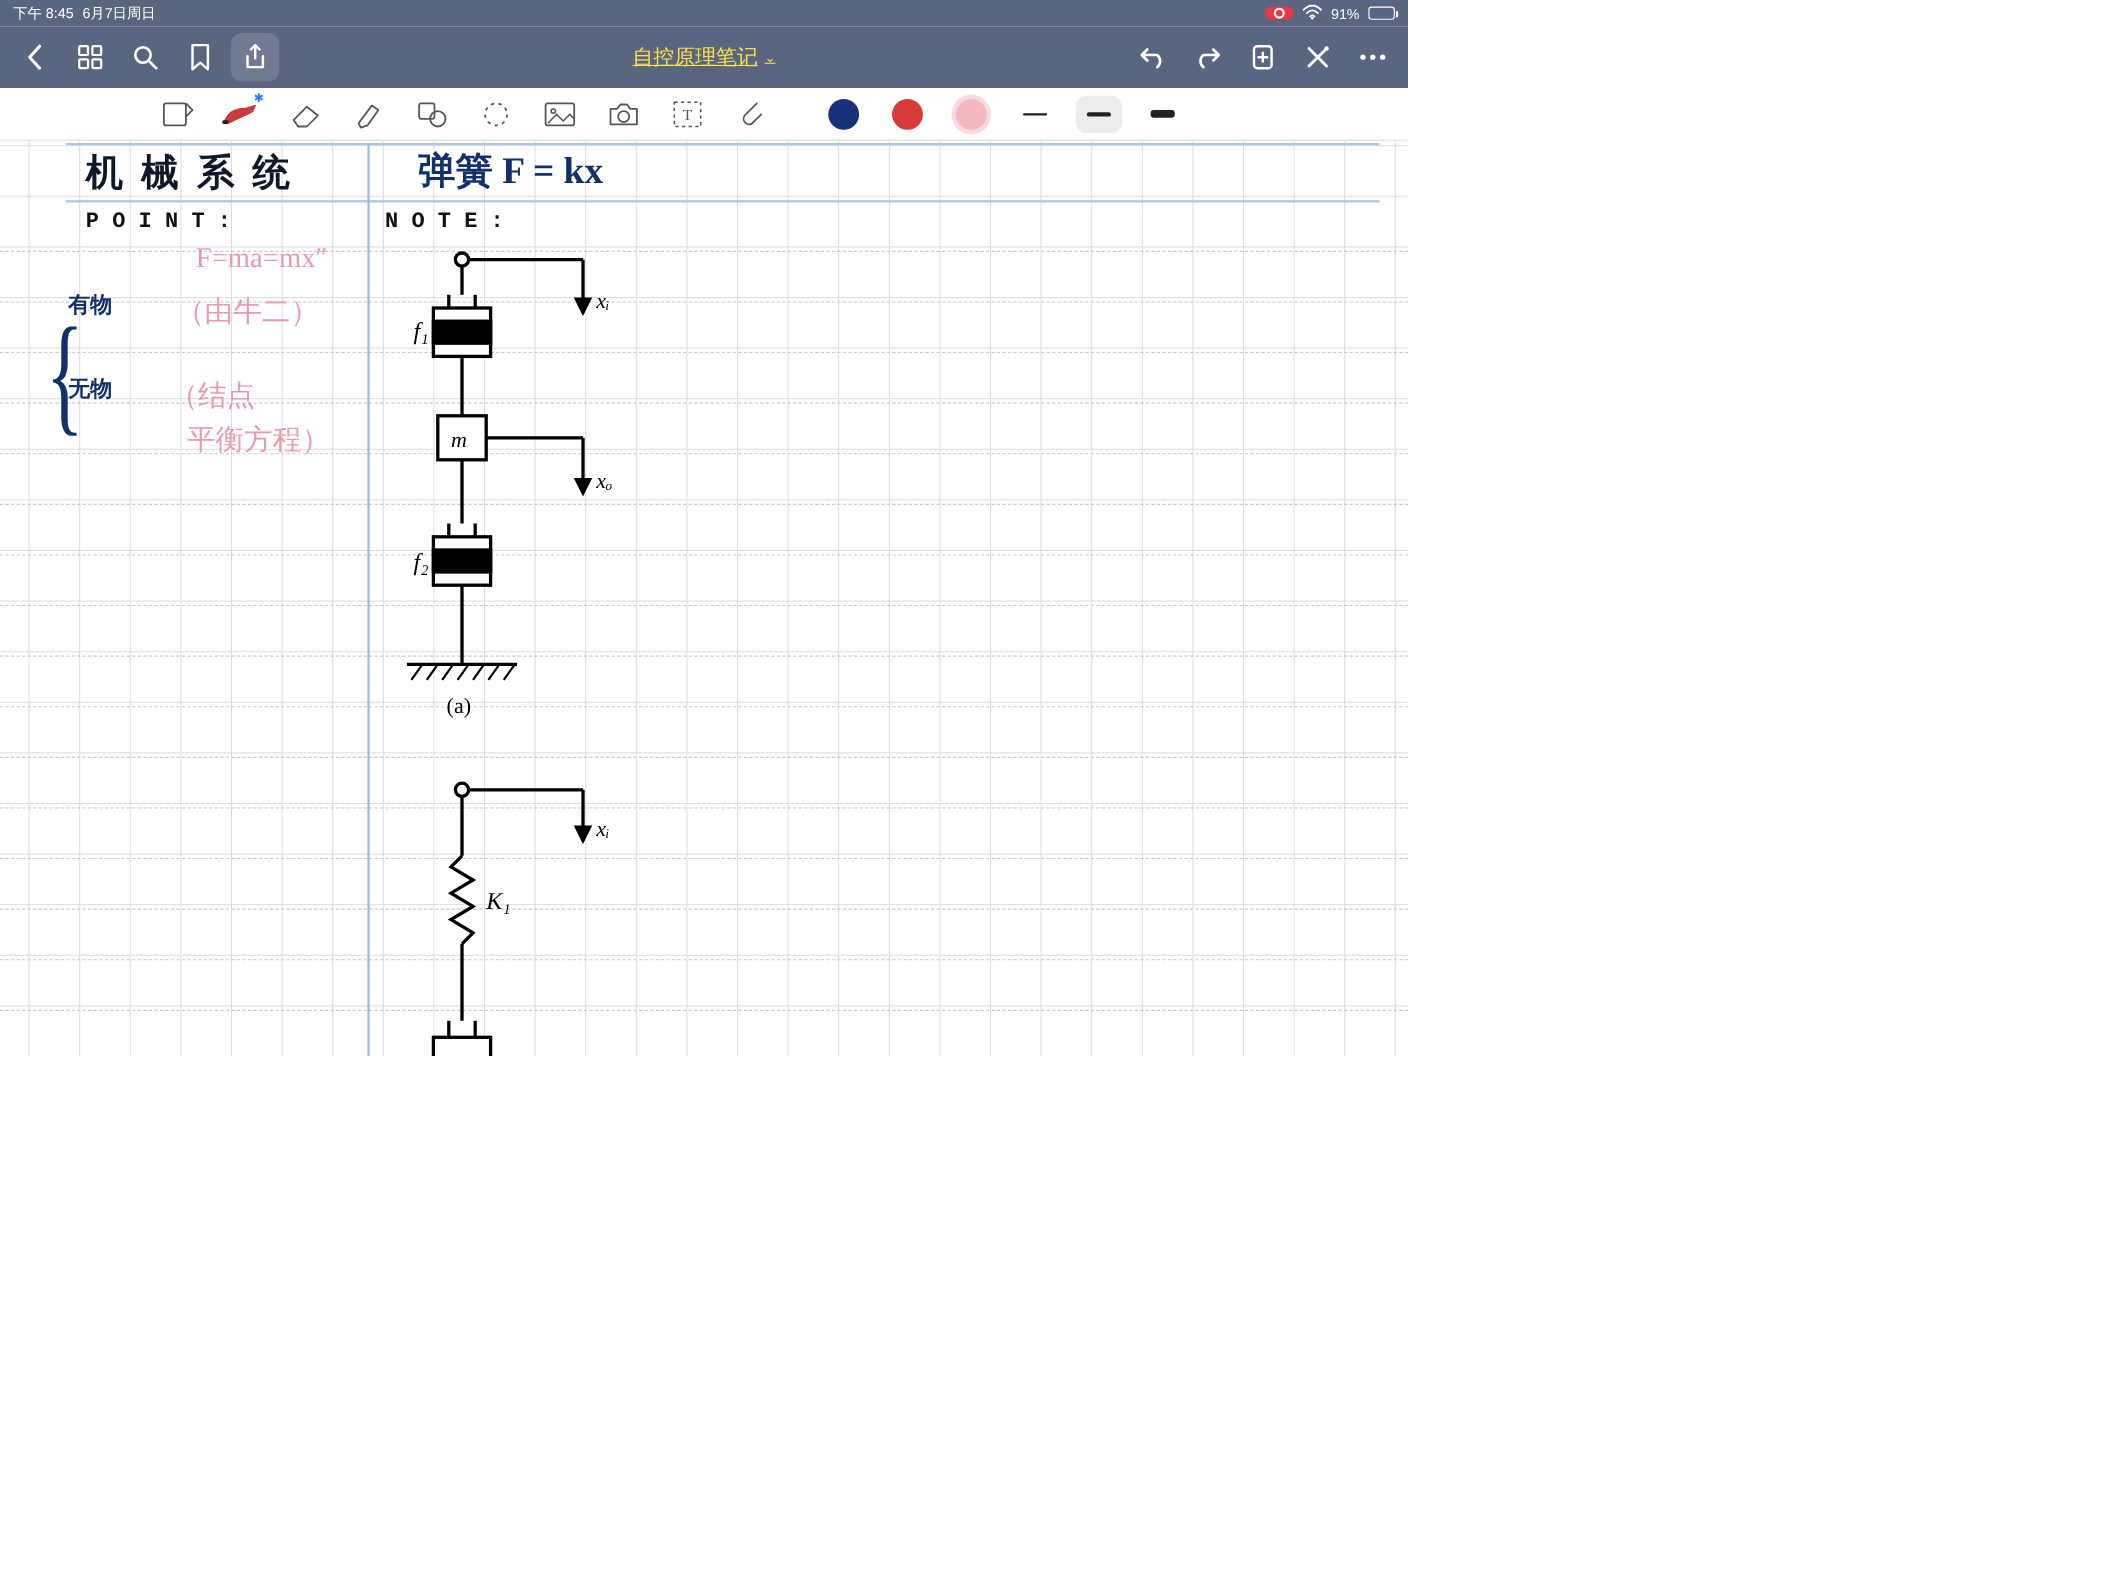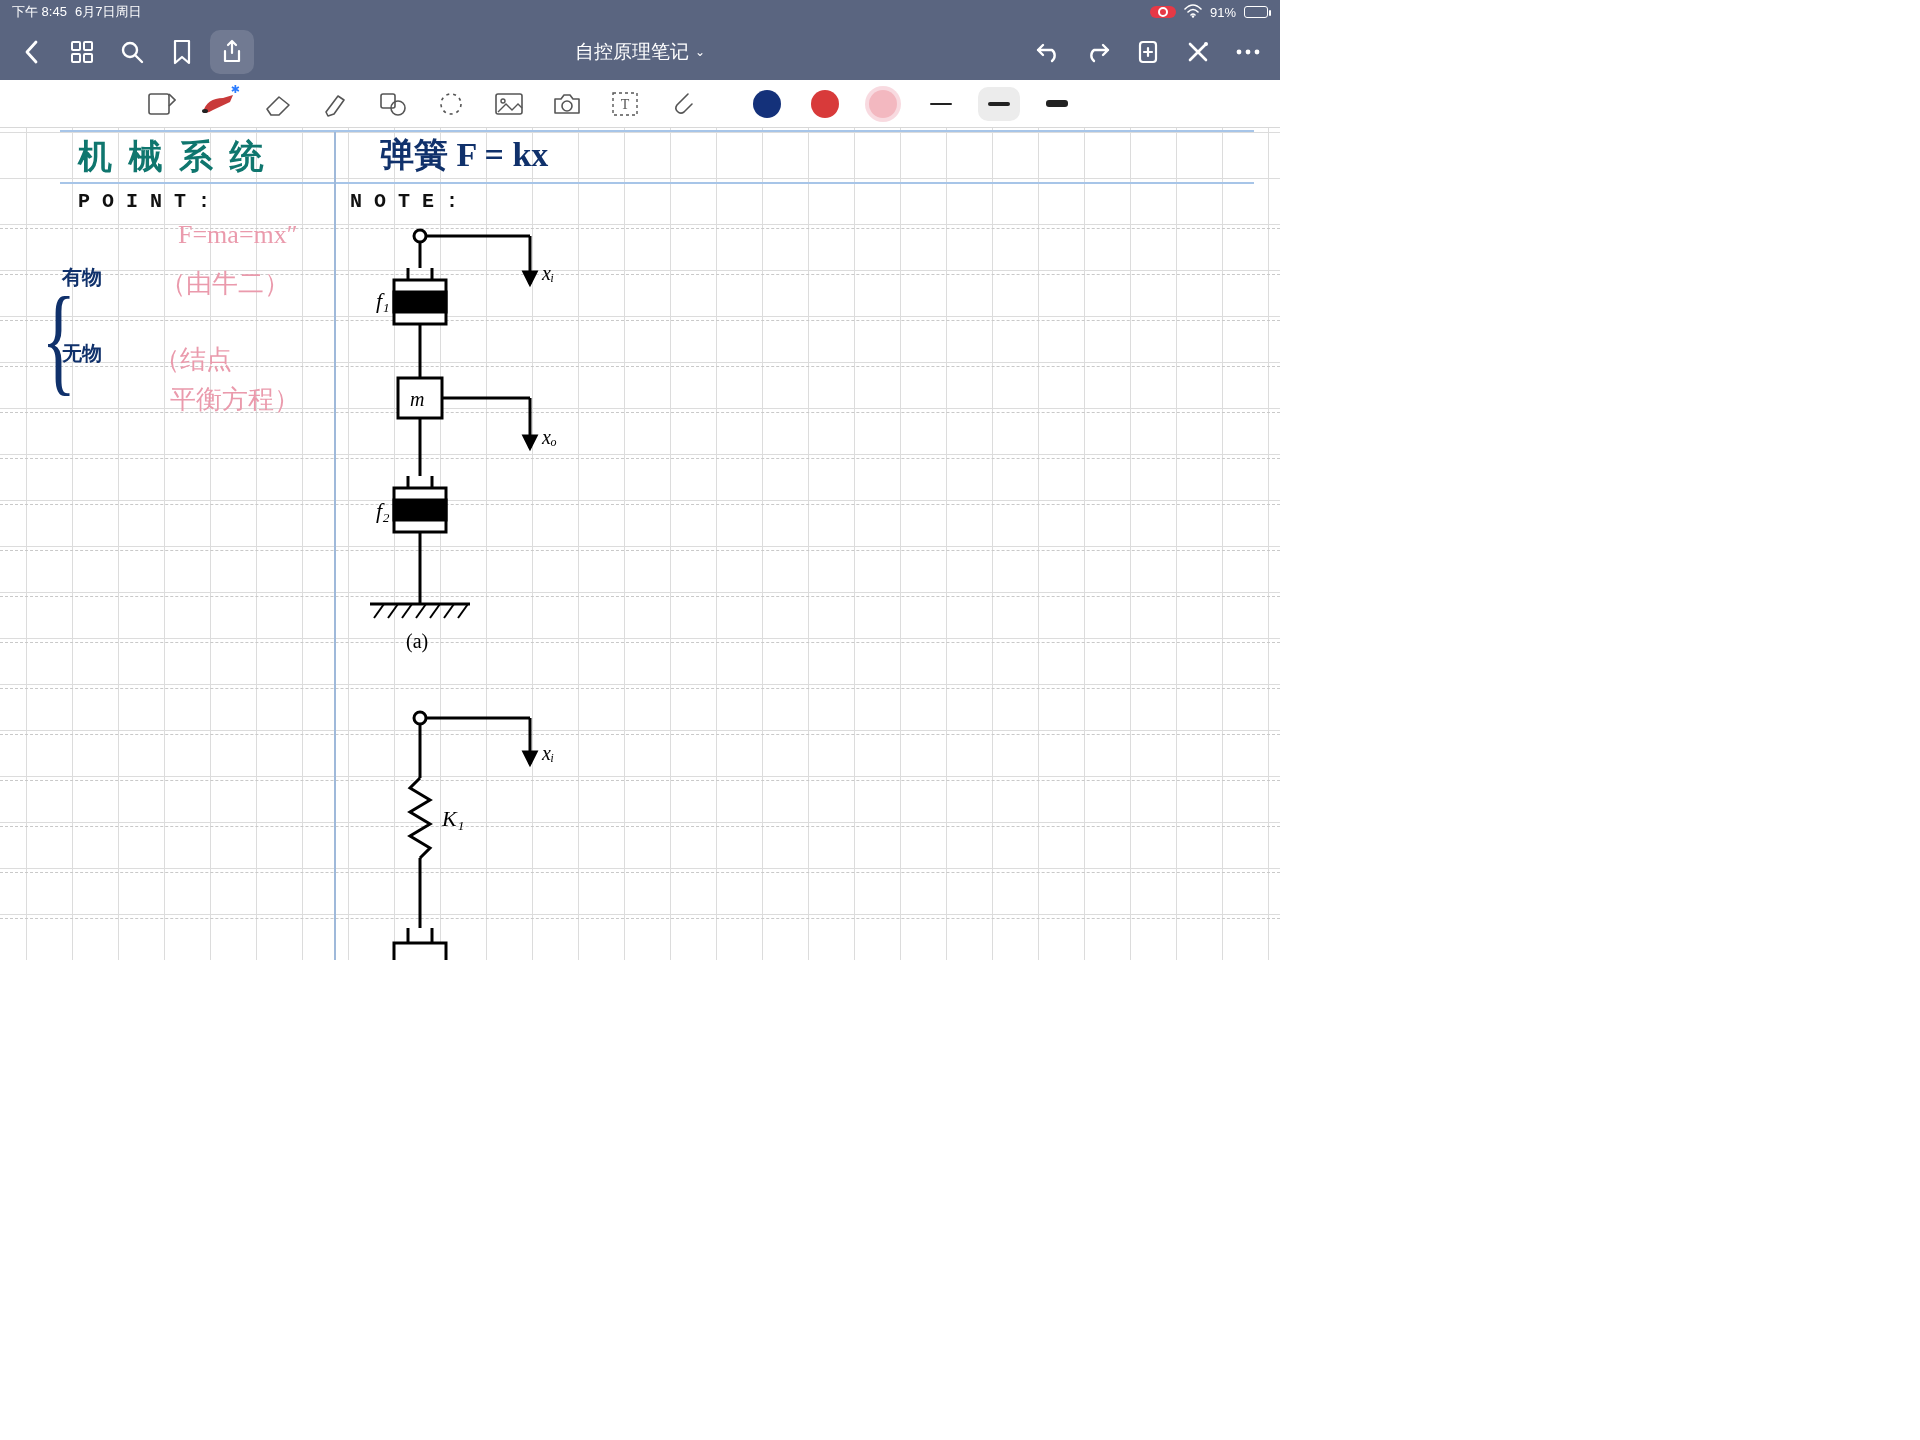--- a/index.html
+++ b/index.html
@@ -13,22 +13,22 @@
   }
   .status-left, .status-right { display: flex; align-items: center; gap: 8px; }
   .rec-pill { background: #e63946; border-radius: 10px; padding: 1px 8px; display:flex; align-items:center; gap:4px;}
   .rec-dot { width:10px;height:10px;border:2px solid #fff;border-radius:50%; display:inline-block;}
   .batt { width:24px;height:12px;border:1.5px solid #fff;border-radius:3px;position:relative;}
   .batt::after{content:"";position:absolute;right:-4px;top:3px;width:2px;height:6px;background:#fff;border-radius:1px;}
   .batt-fill{background:#fff;height:100%;width:95%;border-radius:1px;}
 
   
   .nav-bar {
-    height: 56px; background: #5a6580; color: #ffffff;
-    display:flex; align-items:center; justify-content:space-between; padding:0 10px;
+    height: 56px; background: #5a6580; color: #fde047;
+    display:flex; align-items:center; justify-content:space-between; padding:0 10px;text-decoration:underline;
   }
   .nav-group{display:flex;align-items:center;gap:6px;}
   .nav-btn{width:44px;height:44px;display:flex;align-items:center;justify-content:center;border-radius:10px;}
   .nav-btn.active{background:rgba(255,255,255,0.14);}
   .nav-title{font-size:19px;font-weight:500;display:flex;align-items:center;gap:6px;}
   .chev-down{font-size:12px;}
 
   
   .toolbar{
     height:48px;background:#fff;border-bottom:1px solid #d8d8d8;
@@ -60,21 +60,21 @@
   .dash-row{position:absolute;left:0;right:0;height:0;border-top:1px dashed #c9c9c9;}
   
   .title-stripe{position:absolute;left:60px;right:26px;height:2px;background:#a7c5e8;}
   .label{position:absolute;font-family:"Courier New",monospace;letter-spacing:12px;font-weight:700;color:#111;font-size:20px;}
   
   .vline{position:absolute;top:4px;bottom:0;width:2px;background:#9fb9da;}
   
   .hw{position:absolute;font-family:"Segoe Script","Comic Sans MS",cursive;white-space:nowrap;}
   .ink-navy{color:#10316b;}
   .ink-pink{color:#ea9aac;}
-  .ink-black{color:#0f766e;}
+  .ink-black{color:#0f172a;}
   .sz-xl{font-size:34px;font-weight:600;}
   .sz-l{font-size:20px;font-weight:600;}
   .sz-m{font-size:26px;}
 
   .brace{position:absolute;color:#10316b;font-size:120px;line-height:0.7;font-family:serif;transform:scaleX(0.6);}
 
   
   .diagram{position:absolute;}
 
   .wifi{display:inline-block;}

